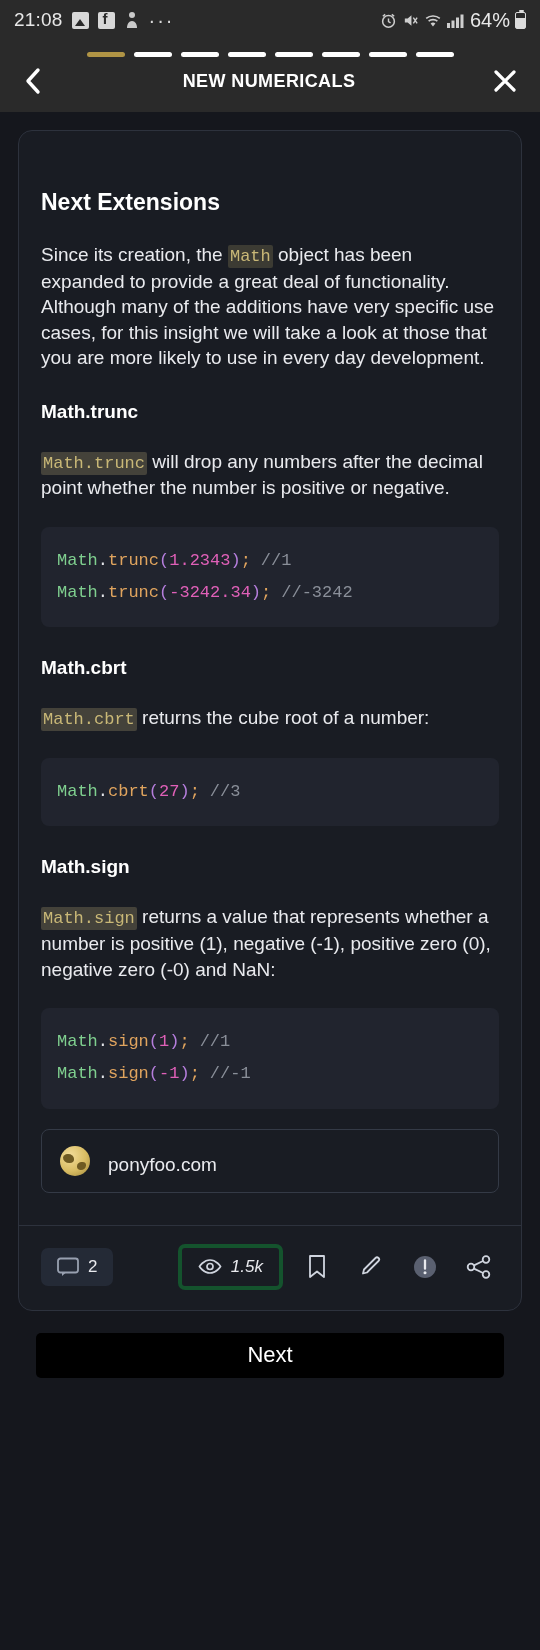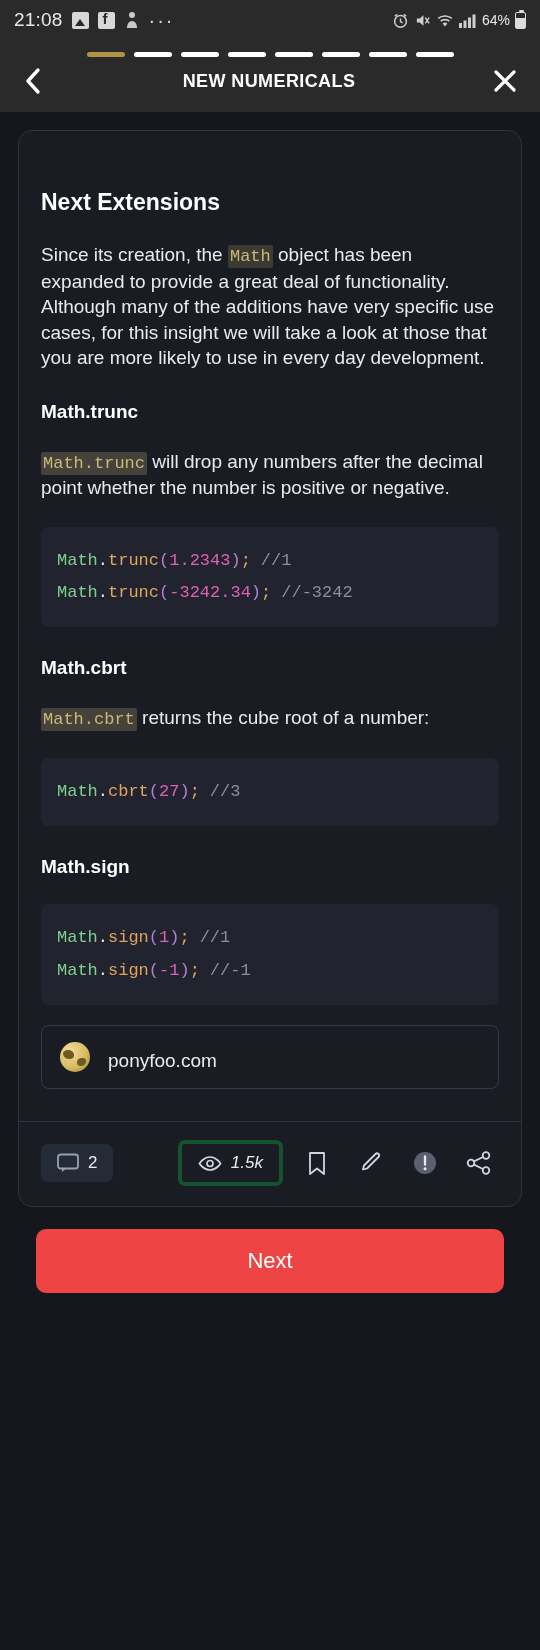--- a/index.html
+++ b/index.html
@@ -15,21 +15,21 @@
     height: 40px; width: 100%;
     background: #2a2a2a;
     display: flex; align-items: center;
     padding: 0 14px;
     color: #e8e8e8;
     font-size: 19px;
     gap: 36px;
   }
   .sb-left { display: flex; align-items: center; gap: 9px; }
   .sb-time { font-size: 19px; letter-spacing: .2px; }
-  .sb-right { margin-left: auto; display: flex; align-items: center; gap: 5px; font-size: 14px; }
+  .sb-right { margin-left: auto; display: flex; align-items: center; gap: 5px; font-size: 20px; }
   .sb-ico { display: inline-block; opacity: .92; line-height: 1; }
   .sb-sq {
     width: 17px; height: 17px; border-radius: 2px;
     background: #d8d8d8; display:inline-block;
     position: relative;
   }
   .sb-sq.fb { background:#d8d8d8; }
   .sb-sq.fb::after{
     content:"f"; position:absolute; left:5px; top:-2px;
     color:#2a2a2a; font-weight:700; font-size:15px;
@@ -174,22 +174,22 @@
   .icobtn {
     width:40px; height:40px;
     display:flex; align-items:center; justify-content:center;
     cursor:pointer; margin-left: 14px;
   }
   svg { display:block; }
 
   
   .nextwrap { padding: 22px 18px 0 18px; }
   .nextbtn {
-    background:#ef4444; border-radius:10px;
-    height: 64px;
+    background:#000000; border-radius:5px;
+    height: 45px;
     display:flex; align-items:center; justify-content:center;
     color:#ffffff; font-size:22px;
     cursor:pointer;
   }
 </style>
 </head>
 <body>
 
 <div class="statusbar">
   <div class="sb-left">
@@ -275,20 +275,21 @@
     </p>
 
     <div id="sections">
         <h2 class="sub">Math.trunc</h2>
         <p class="body"><code class="inline subtle">Math.trunc</code><span> will drop any numbers after the decimal point whether the number is positive or negative.</span></p>
         <pre class="code"><div><span class="tok-obj">Math</span><span class="tok-dot">.</span><span class="tok-fn">trunc</span><span class="tok-par">(</span><span class="tok-num">1.2343</span><span class="tok-par">)</span><span class="tok-semi">;</span><span class="tok-cmt" style="margin-left: 10px;">//1</span></div><div><span class="tok-obj">Math</span><span class="tok-dot">.</span><span class="tok-fn">trunc</span><span class="tok-par">(</span><span class="tok-num">-3242.34</span><span class="tok-par">)</span><span class="tok-semi">;</span><span class="tok-cmt" style="margin-left: 10px;">//-3242</span></div></pre>
         <h2 class="sub">Math.cbrt</h2>
         <p class="body"><code class="inline subtle">Math.cbrt</code><span> returns the cube root of a number:</span></p>
         <pre class="code"><div><span class="tok-obj">Math</span><span class="tok-dot">.</span><span class="tok-fn">cbrt</span><span class="tok-par">(</span><span class="tok-num">27</span><span class="tok-par">)</span><span class="tok-semi">;</span><span class="tok-cmt" style="margin-left: 10px;">//3</span></div></pre>
         <h2 class="sub">Math.sign</h2>
+        <p class="body"><code class="inline subtle">Math.sign</code><span> returns a value that represents whether a number is positive (1), negative (-1), positive zero (0), negative zero (-0) and NaN:</span></p>
         <pre class="code"><div><span class="tok-obj">Math</span><span class="tok-dot">.</span><span class="tok-fn">sign</span><span class="tok-par">(</span><span class="tok-num">1</span><span class="tok-par">)</span><span class="tok-semi">;</span><span class="tok-cmt" style="margin-left: 10px;">//1</span></div><div><span class="tok-obj">Math</span><span class="tok-dot">.</span><span class="tok-fn">sign</span><span class="tok-par">(</span><span class="tok-num">-1</span><span class="tok-par">)</span><span class="tok-semi">;</span><span class="tok-cmt" style="margin-left: 10px;">//-1</span></div></pre>
       </div>
 
 
     <div class="linkbox">
       <span class="globe"></span>
       <span class="url">ponyfoo.com</span>
     </div>
 
     <div class="divider"></div>

